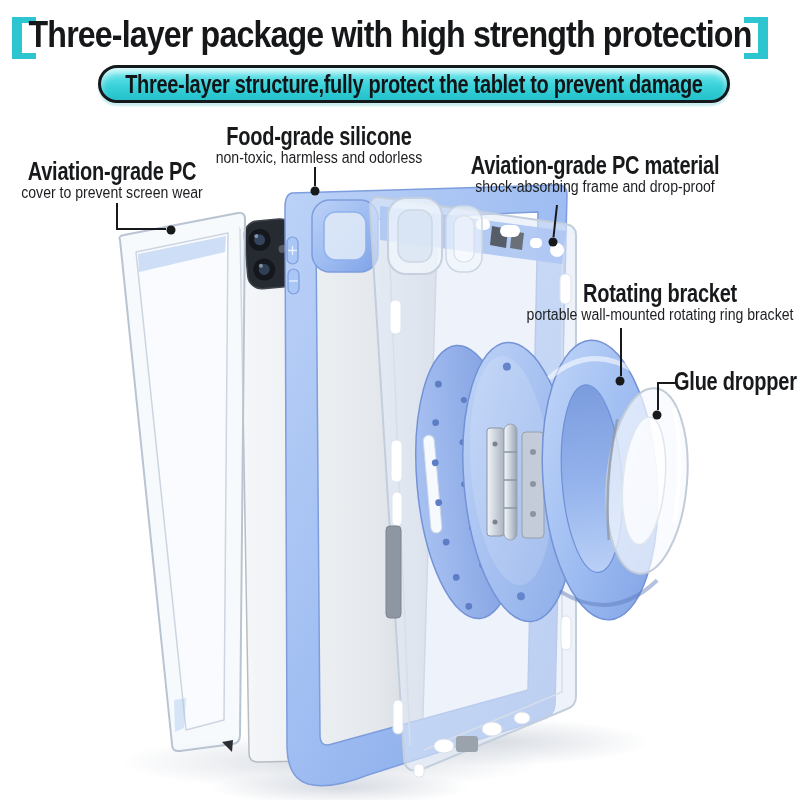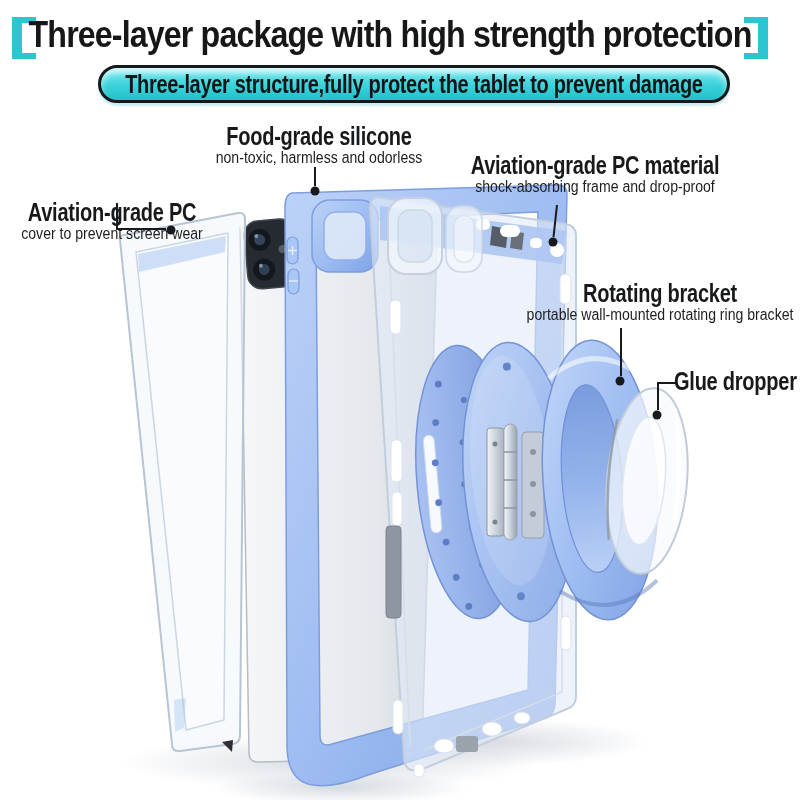--- a/index.html
+++ b/index.html
@@ -36,21 +36,21 @@
     display:block;white-space:nowrap;font-size:25px;font-weight:700;
     letter-spacing:-.3px;line-height:26px;transform:scaleX(.8);transform-origin:center top;
   }
   .cl-sub{
     display:block;white-space:nowrap;font-size:16px;font-weight:400;
     line-height:17px;transform:scaleX(.88);transform-origin:center top;color:#1c1e21;
   }
   .callout-label.left-origin{text-align:left;}
   .callout-label.left-origin .cl-title{transform-origin:left top;}
   
-  #label-front-cover{left:112px;top:158px;margin-top:41px;}
+  #label-front-cover{left:112px;top:158px;}
   #label-silicone{left:319px;top:123px;}
   #label-frame{left:595px;top:152px;}
   #label-bracket{left:660px;top:280px;}
   #label-glue{left:674px;top:368px;}
   
   #product-svg{position:absolute;left:0;top:0;}
 </style>
 </head>
 <body>
 

